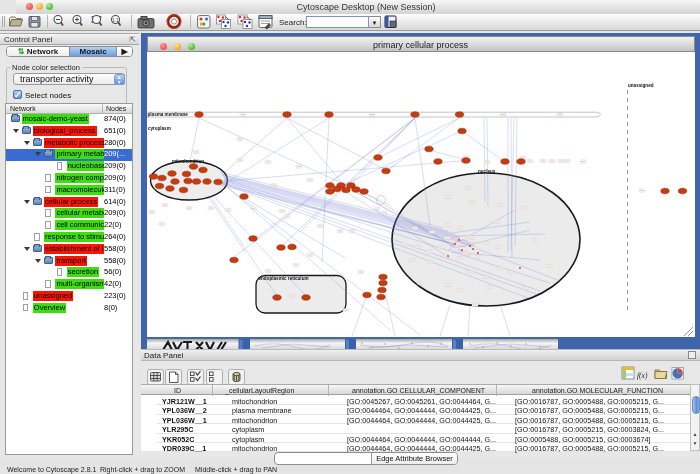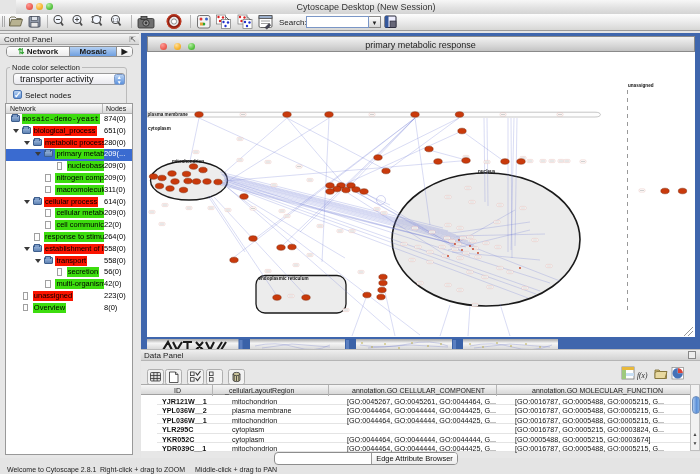--- a/index.html
+++ b/index.html
@@ -193,21 +193,21 @@
   <div id="chk" class="abs">✓</div>
   <div id="chk-lbl" class="abs">Select nodes</div>
   <div id="tree" class="abs">
     <div id="tree-head" class="abs">
         <span class="c1">Network</span>
         <span class="c2">Nodes</span>
       </div>
     <div id="tree-rows">
         <div class="trow " style="top:9.5px">
           <div class="folder" style="left:4.5px"></div>
-          <div class="lbl g" style="left:15.5px; max-width:82.5px;font-family:Liberation Mono, monospace;">mosaic-demo-yeast</div>
+          <div class="lbl g" style="left:15.5px; max-width:82.5px;">mosaic-demo-yeast</div>
           <div class="cnt">874(0)</div>
         </div>
         <div class="trow " style="top:21.3px">
           <div class="arrow" style="left:6.800000000000001px"></div>
           <div class="folder" style="left:15.8px"></div>
           <div class="lbl r" style="left:26.8px; max-width:71.2px;">biological_process</div>
           <div class="cnt">651(0)</div>
         </div>
         <div class="trow " style="top:33.1px">
           <div class="arrow" style="left:18.1px"></div>
@@ -287,21 +287,21 @@
         <div class="trow " style="top:198.3px">
           <div class="fleaf" style="left:16.8px"></div>
           <div class="lbl g" style="left:26.8px; max-width:71.2px;">Overview</div>
           <div class="cnt">8(0)</div>
         </div>
       </div>
   </div>
 </div>
 
 <div id="win" class="abs">
-  <div id="win-title" class="abs">primary metabolic response</div>
+  <div id="win-title" class="abs">primary cellular process</div>
   <div class="tl abs" style="left:19px; background:radial-gradient(circle at 35% 30%,#ff9a96,#ec5f54 60%,#d94439);"></div>
   <div class="tl abs" style="left:33px; background:radial-gradient(circle at 35% 30%,#ffdf9e,#f7b42e 60%,#e09c1c);"></div>
   <div class="tl abs" style="left:47px; background:radial-gradient(circle at 35% 30%,#b5eda4,#57c440 60%,#3da32c);"></div>
   <div id="canvas" class="abs"><svg id="net" width="548" height="285" viewBox="147 52 548 285">
         <path d="M147 112.2 h448 q5 0 5.5 2.4 q-0.5 2.4 -5.5 2.4 h-448" fill="#fdfdfd" stroke="#b8b8b8" stroke-width="0.8"></path>
         <ellipse cx="189" cy="180.5" rx="38.5" ry="19.5" fill="#ededed" stroke="#1a1a1a" stroke-width="1.4"></ellipse>
         <ellipse cx="486" cy="239.5" rx="94" ry="66.5" fill="#ebebeb" stroke="#1a1a1a" stroke-width="1.6"></ellipse>
         <rect x="256" y="275.5" width="90" height="37.5" rx="9" fill="#ececec" stroke="#1a1a1a" stroke-width="1.3"></rect>
         <line x1="627.5" y1="90" x2="627.5" y2="310" stroke="#999" stroke-width="1" stroke-dasharray="4,4"></line>
         <line x1="220" y1="172" x2="443" y2="228" stroke="rgba(122,130,216,0.48)" stroke-width="0.6"></line>

